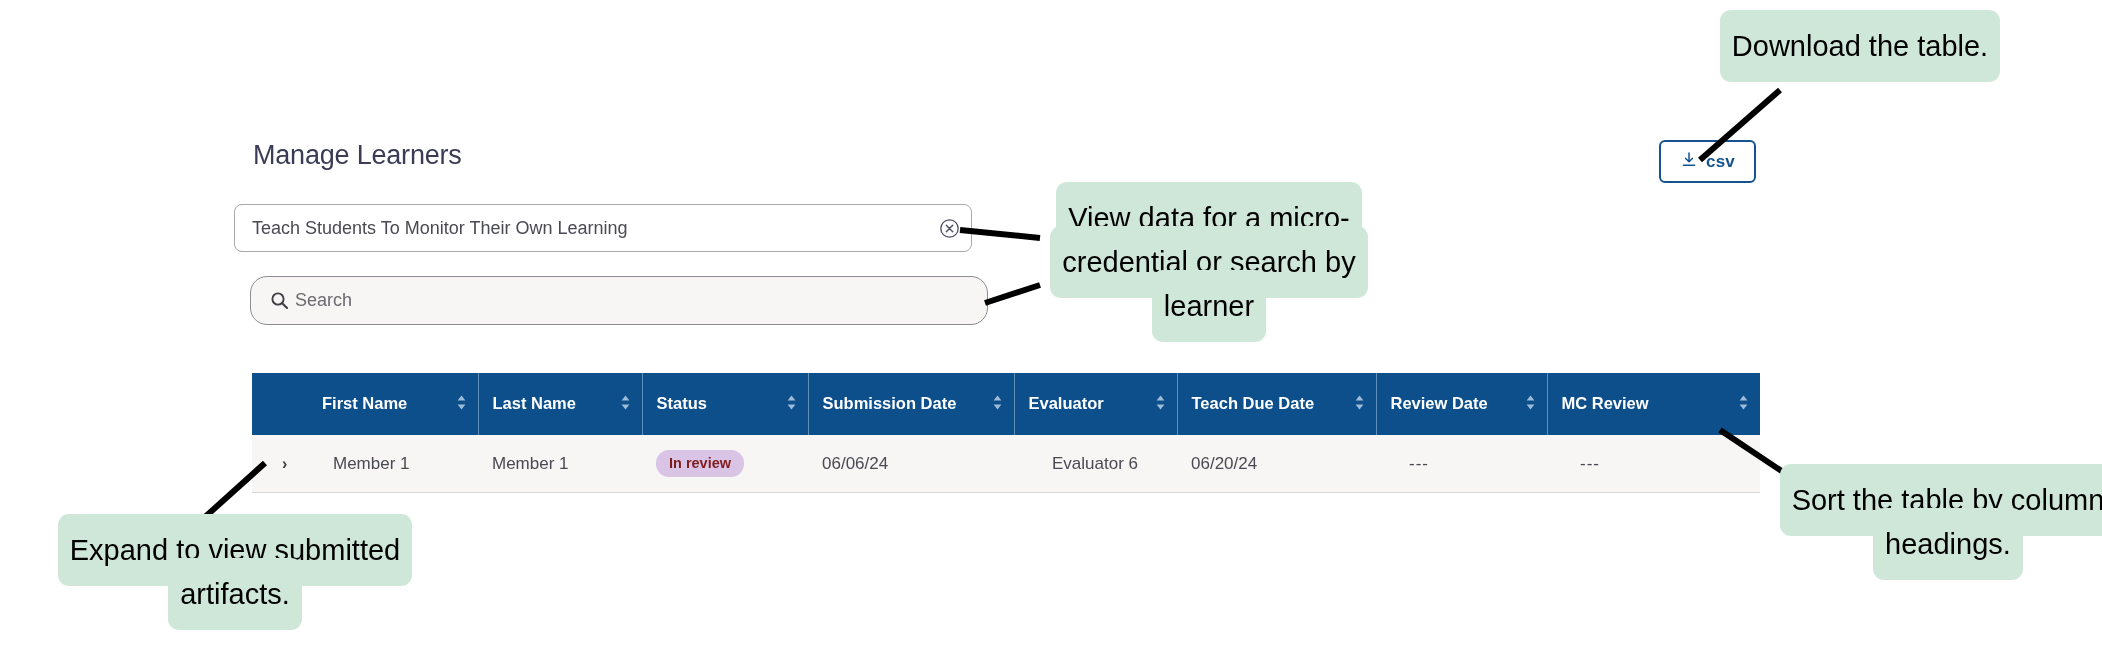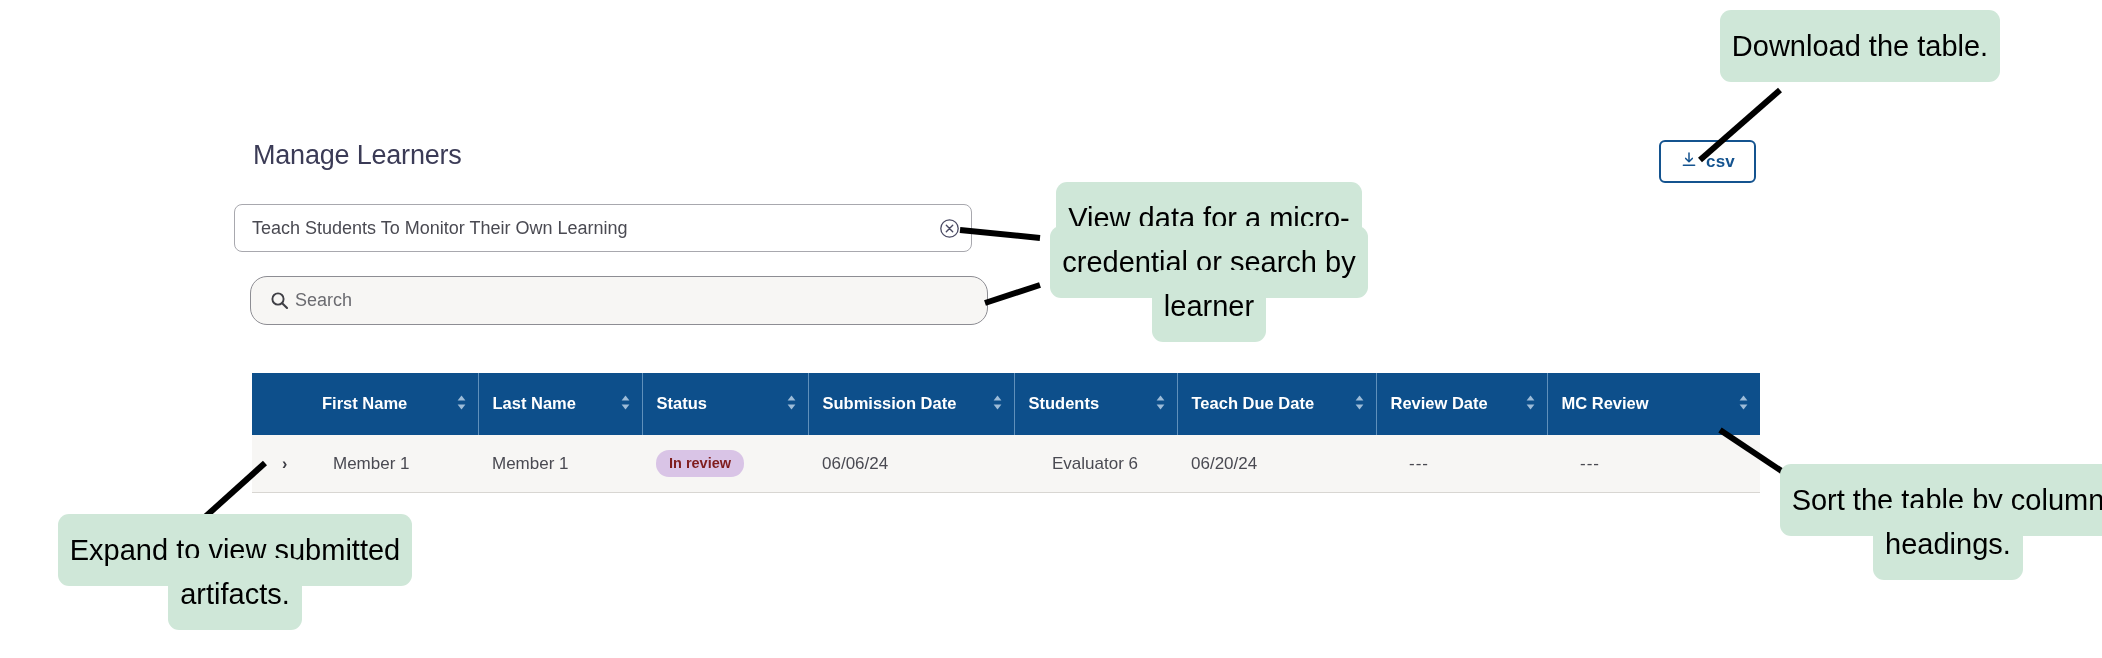--- a/index.html
+++ b/index.html
@@ -298,21 +298,21 @@
           <span class="sort-icon">
             <svg width="11" height="17" viewBox="0 0 11 17" aria-hidden="true">
               <path d="M5.5 1.4 L9.4 6.4 L1.6 6.4 Z" fill="#9dbcd8"></path>
               <path d="M5.5 15.6 L1.6 10.6 L9.4 10.6 Z" fill="#9dbcd8"></path>
             </svg>
           </span>
         </div>
       </th>
       <th>
         <div class="th-inner">
-          <span>Students</span>
+          <span>Evaluator</span>
           <span class="sort-icon">
             <svg width="11" height="17" viewBox="0 0 11 17" aria-hidden="true">
               <path d="M5.5 1.4 L9.4 6.4 L1.6 6.4 Z" fill="#9dbcd8"></path>
               <path d="M5.5 15.6 L1.6 10.6 L9.4 10.6 Z" fill="#9dbcd8"></path>
             </svg>
           </span>
         </div>
       </th>
       <th>
         <div class="th-inner">

